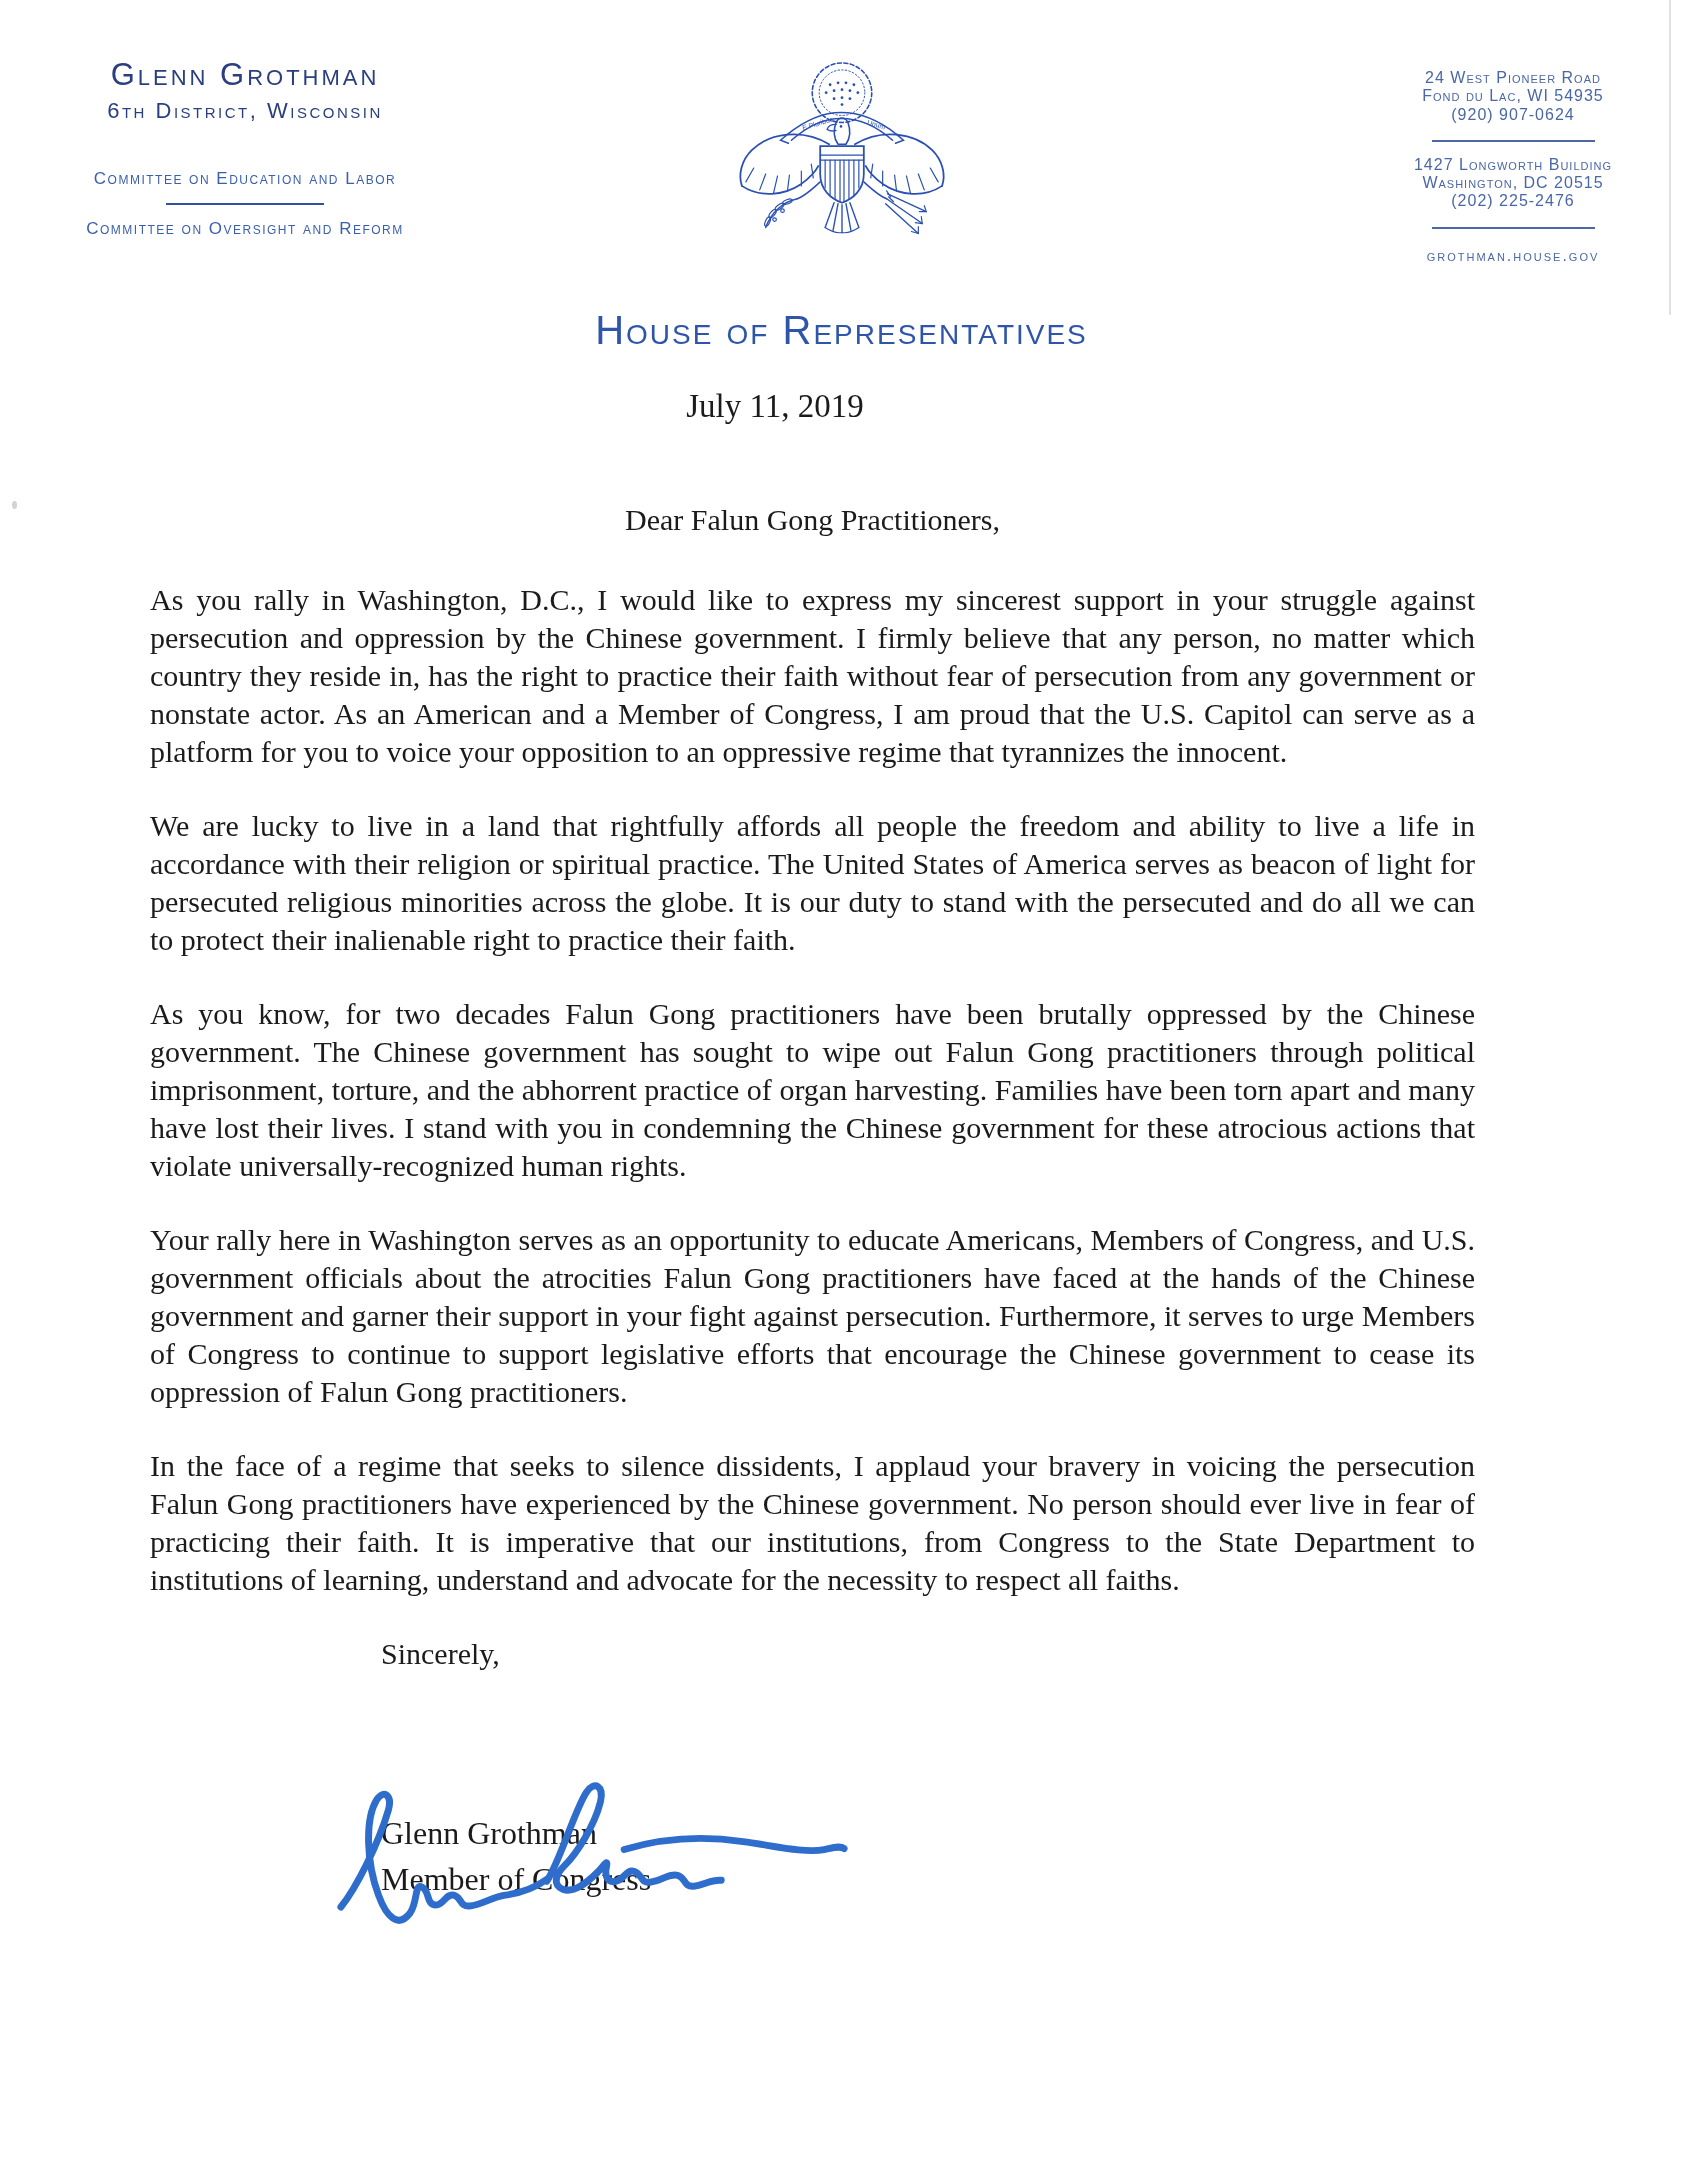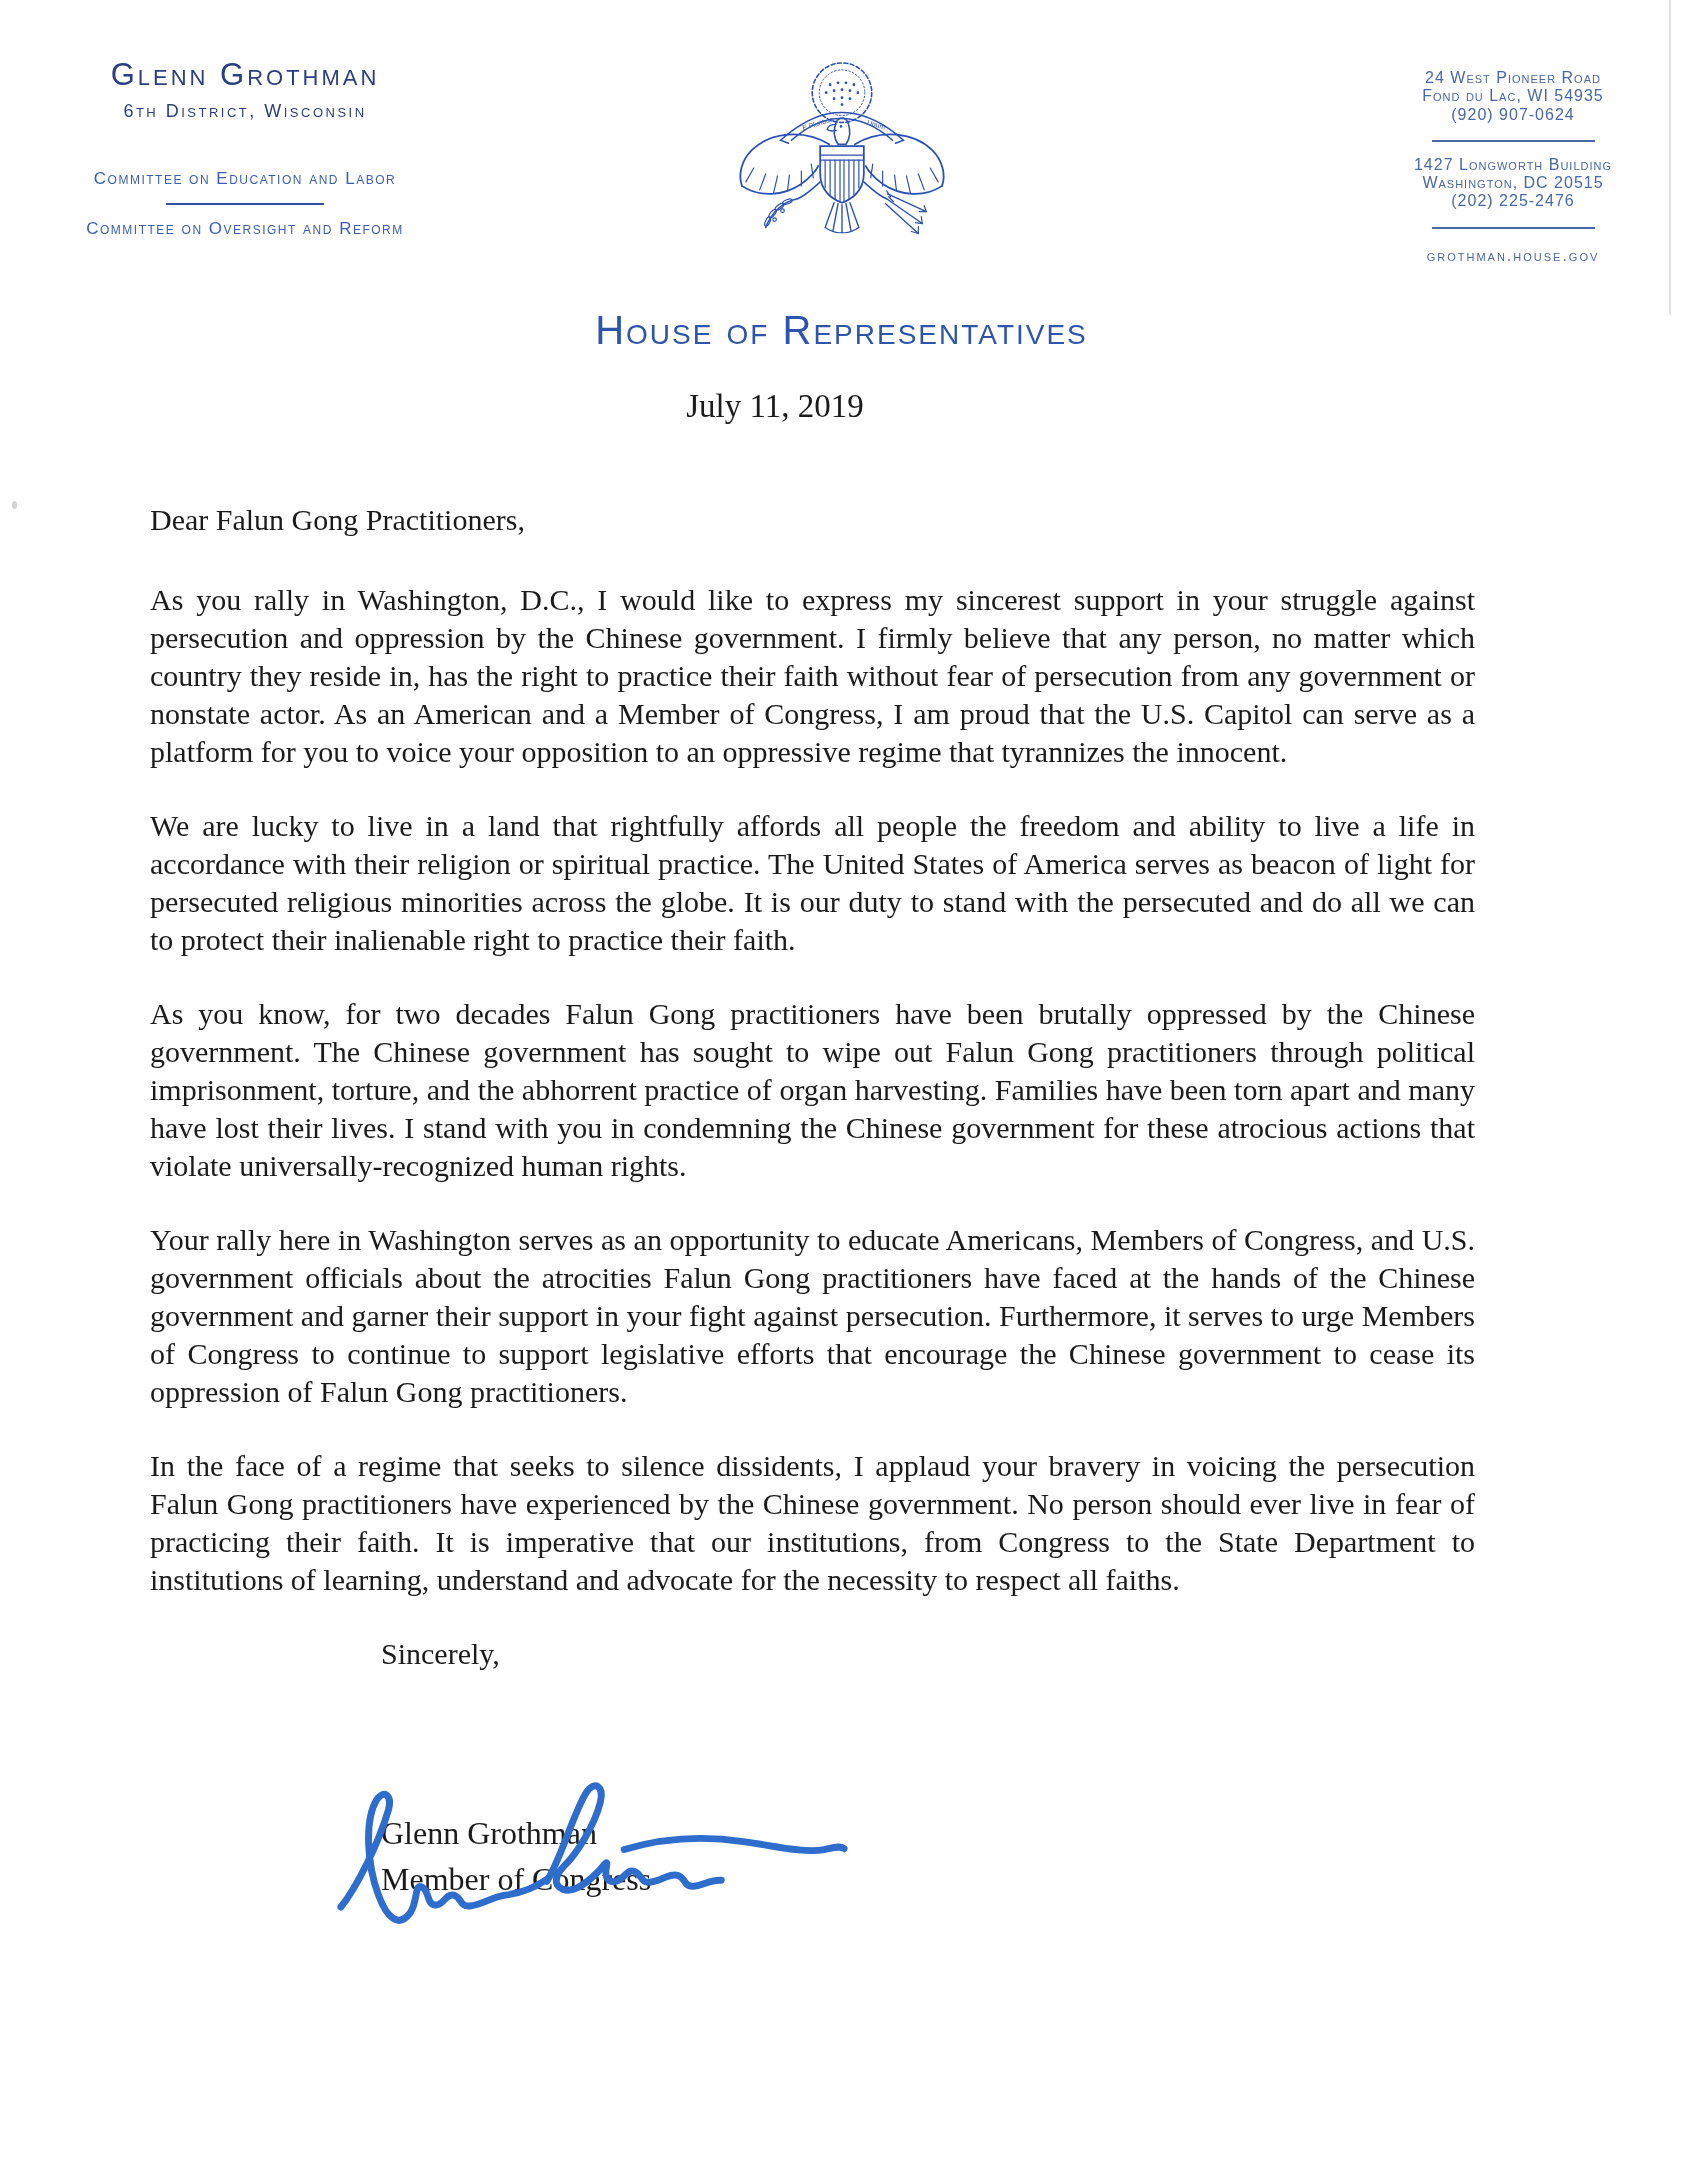--- a/index.html
+++ b/index.html
@@ -14,21 +14,21 @@
   }
   
   .lh-left{
     position:absolute;left:61px;top:57px;width:368px;
     text-align:center;
     font-family:"Liberation Sans", sans-serif;
     font-variant:small-caps;
     color:#2b3f80;
   }
   .lh-name{font-size:31px;line-height:36px;letter-spacing:3px;}
-  .lh-district{font-size:18px;line-height:28px;letter-spacing:2.5px;margin-top:4px;}
+  .lh-district{font-size:22px;line-height:28px;letter-spacing:2.5px;margin-top:4px;}
   .lh-committee{font-size:17px;line-height:20px;letter-spacing:1.5px;color:#3b5fae;}
   .lh-committee.first{margin-top:44px;}
   .rule{width:158px;border:0;border-top:2px solid #33509e;margin:14px auto 14px auto;}
   .lh-right{
     position:absolute;left:1329px;top:69px;width:368px;
     text-align:center;
     font-family:"Liberation Sans", sans-serif;
     font-variant:small-caps;
     font-size:16px;line-height:18.3px;letter-spacing:1px;
     color:#4a67a6;
@@ -49,21 +49,21 @@
     position:absolute;left:0;top:386px;width:1550px;
     text-align:center;
     font-size:33px;line-height:40px;
     color:#1b1b1b;
   }
   
   .letter-body{
     position:absolute;left:150px;top:501px;width:1325px;
     font-size:30px;line-height:38px;
   }
-  .salutation{margin:0 0 42px 0;}
+  .salutation{margin:0 0 42px 0;text-align:center;}
   .letter-body p.para{margin:16px 0 36px 0;text-align:justify;}
   .closing{margin:11px 0 0 231px;}
   .signer-name{margin:137px 0 0 231px;font-size:32px;line-height:46px;}
   .signer-title{margin:0 0 0 231px;font-size:32px;line-height:46px;}
   .signature{position:absolute;left:327px;top:1780px;width:525px;height:149px;}
   
   .scan-line{position:absolute;left:1669px;top:0;width:2px;height:315px;background:#c9c9c9;opacity:.55;}
   .speck{position:absolute;left:12px;top:501px;width:5px;height:8px;border-radius:50%;background:#b5b5b5;opacity:.6;}
 </style>
 </head>

